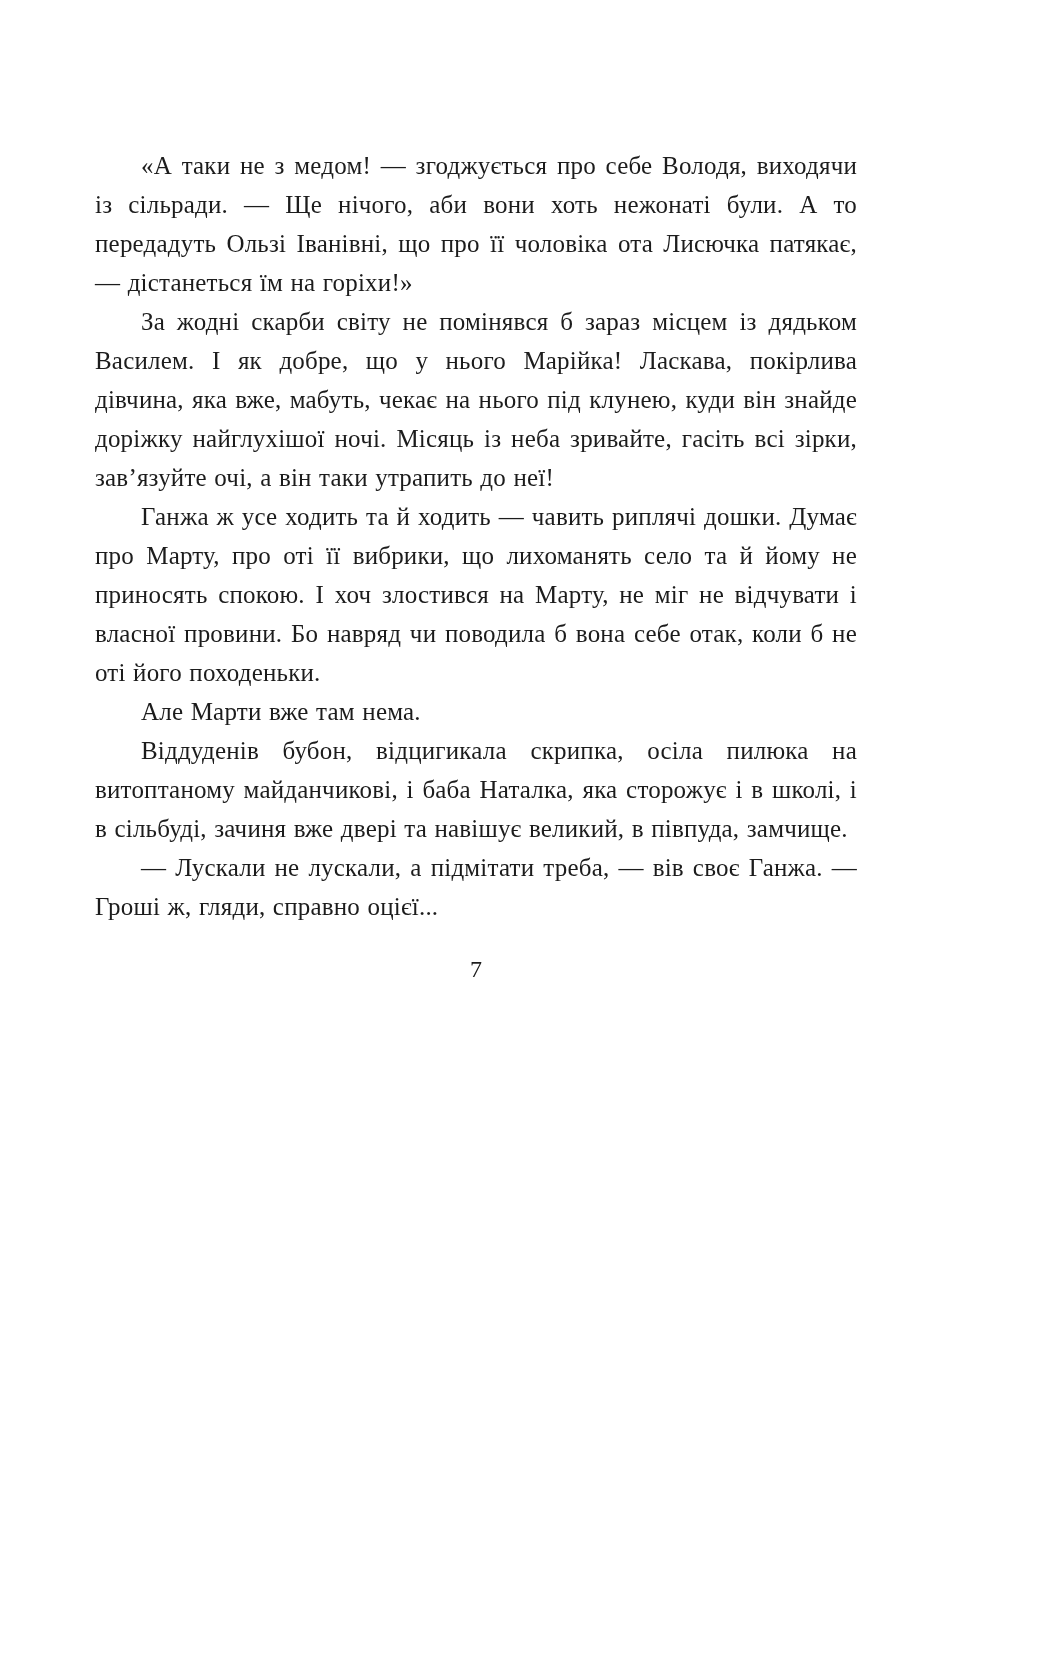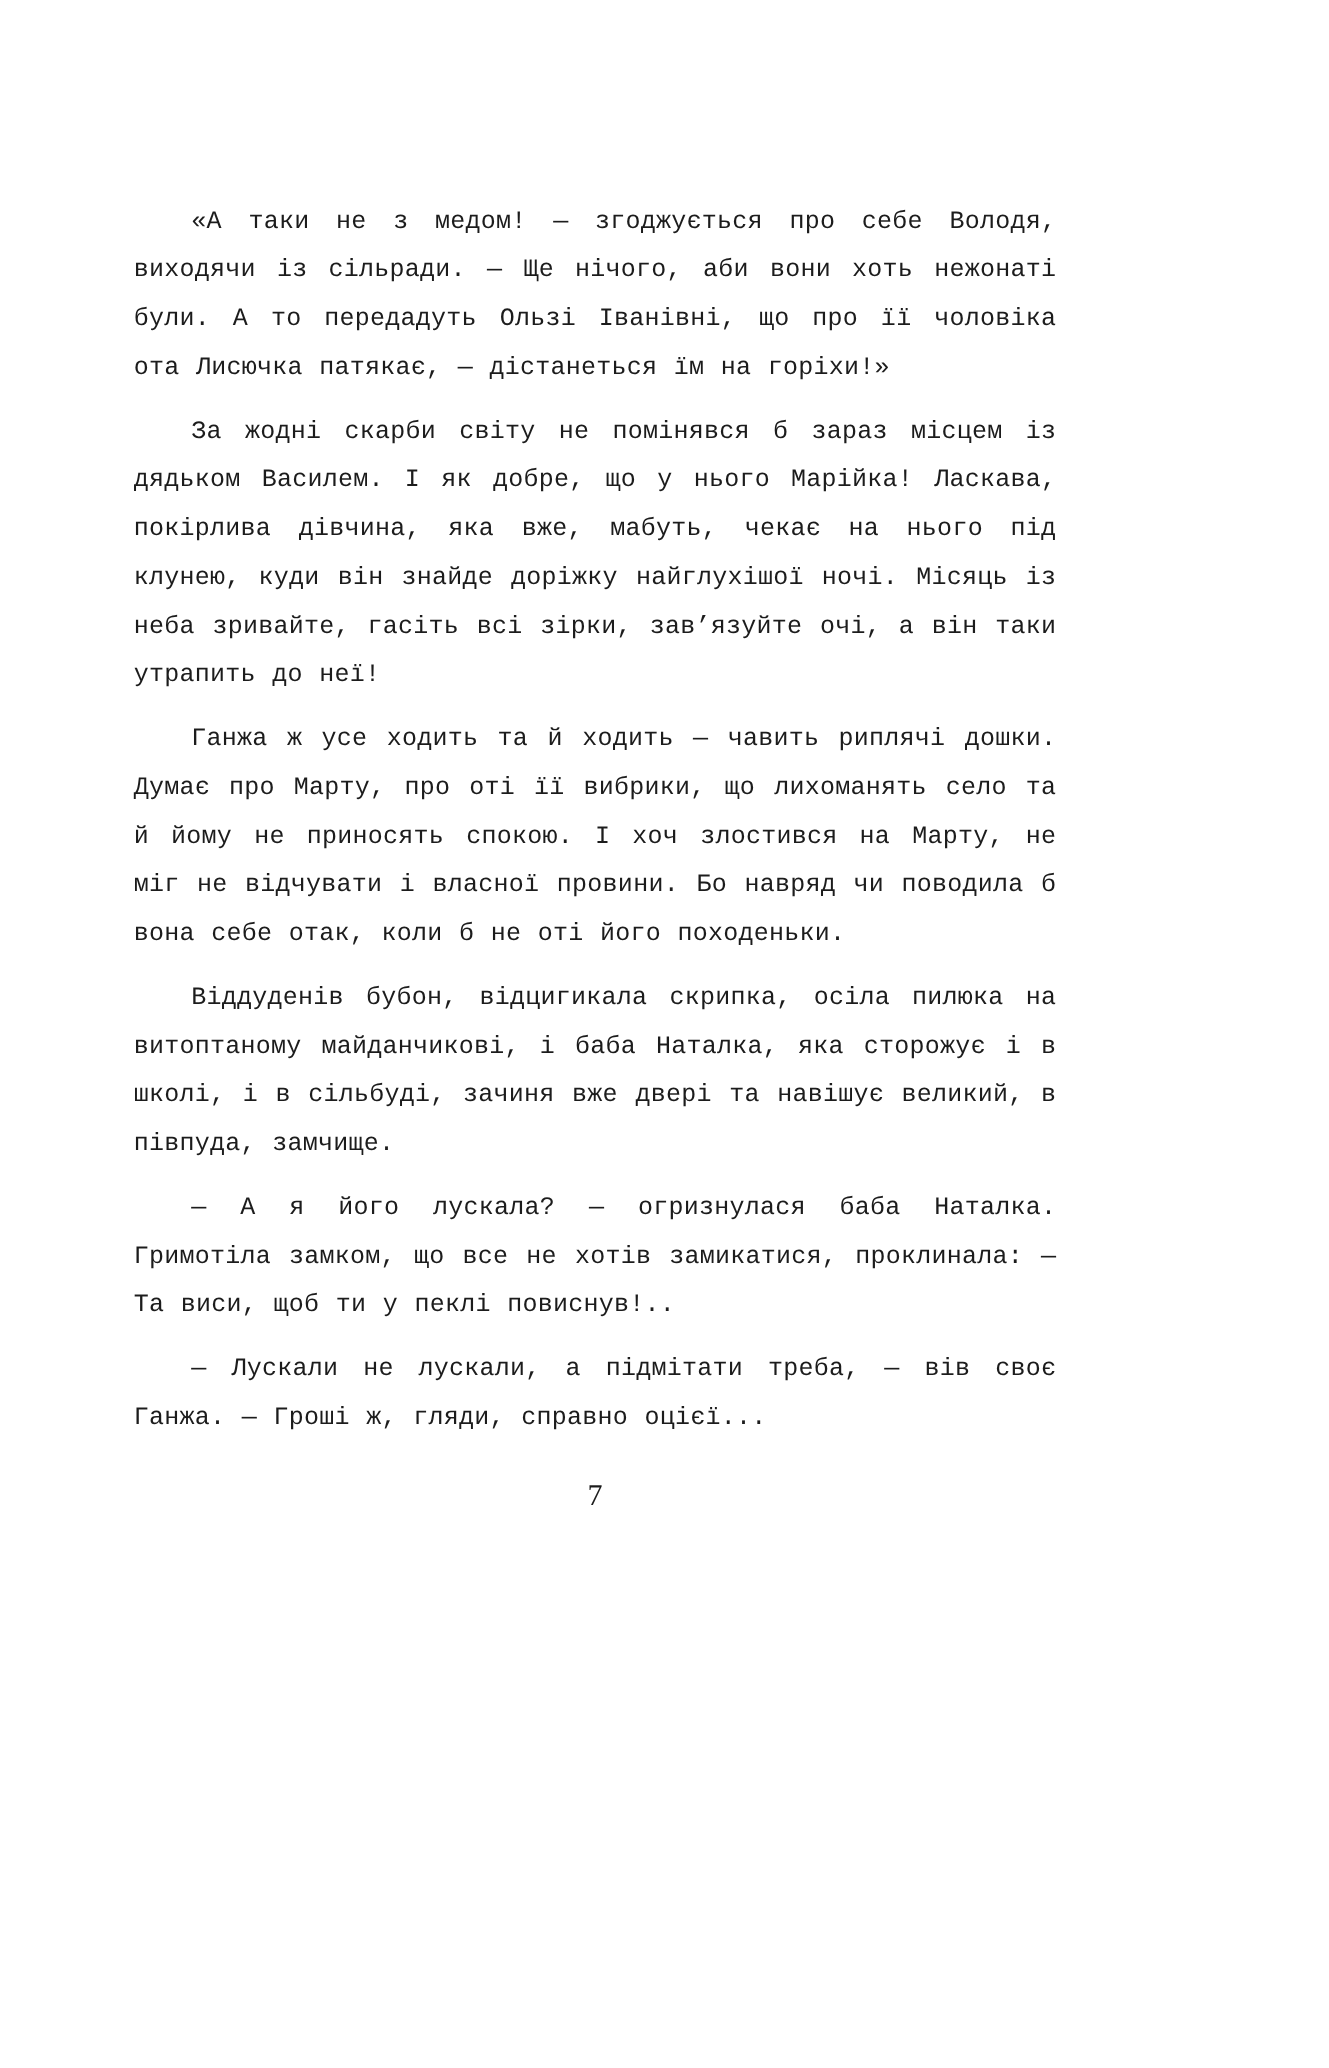--- a/index.html
+++ b/index.html
@@ -21,43 +21,42 @@
     width: 1063px;
     height: 1654px;
     background: #ffffff;
     box-sizing: border-box;
     padding: 146px 208px 0 95px;
   }
   .text-block {
     width: 762px;
   }
   .text-block p {
-    margin: 12px;
-    font-size: 20px;
+    margin: 0;
+    font-size: 25px;
     line-height: 39px;
     text-align: justify;
     text-indent: 46px;
     letter-spacing: 0.2px;
     word-spacing: 1px;
-    font-family: Liberation Mono, monospace;
   }
   .page-number {
     width: 762px;
     text-align: center;
     font-size: 24px;
     margin-top: 30px;
     color: #1c1c1c;
   }
 </style>
 </head>
 <body>
 
 <div class="page">
   <div class="text-block">
     <p>«А таки не з медом! — згоджується про себе Володя, виходячи із сільради. — Ще нічого, аби вони хоть нежонаті були. А то передадуть Ользі Іванівні, що про її чоловіка ота Лисючка патякає, — дістанеться їм на горіхи!»</p>
     <p>За жодні скарби світу не помінявся б зараз місцем із дядьком Василем. І як добре, що у нього Марійка! Ласкава, покірлива дівчина, яка вже, мабуть, чекає на нього під клунею, куди він знайде доріжку найглухішої ночі. Місяць із неба зривайте, гасіть всі зірки, зав’язуйте очі, а він таки утрапить до неї!</p>
     <p>Ганжа ж усе ходить та й ходить — чавить риплячі дошки. Думає про Марту, про оті її вибрики, що лихоманять село та й йому не приносять спокою. І хоч злостився на Марту, не міг не відчувати і власної провини. Бо навряд чи поводила б вона себе отак, коли б не оті його походеньки.</p>
+    <p>Але Марти вже там нема.</p>
     <p>Віддуденів бубон, відцигикала скрипка, осіла пилюка на витоптаному майданчикові, і баба Наталка, яка сторожує і в школі, і в сільбуді, зачиня вже двері та навішує великий, в півпуда, замчище.</p>
-    <p>— А я його лускала? — огризнулася баба Наталка. Гримотіла замком, що все не хотів замикатися, проклинала: — Та виси, щоб ти у пеклі повиснув!..</p>
     <p>— Лускали не лускали, а підмітати треба, — вів своє Ганжа. — Гроші ж, гляди, справно оцієї...</p>
   </div>
   <div class="page-number">7</div>
 </div>
 
 </body></html>

